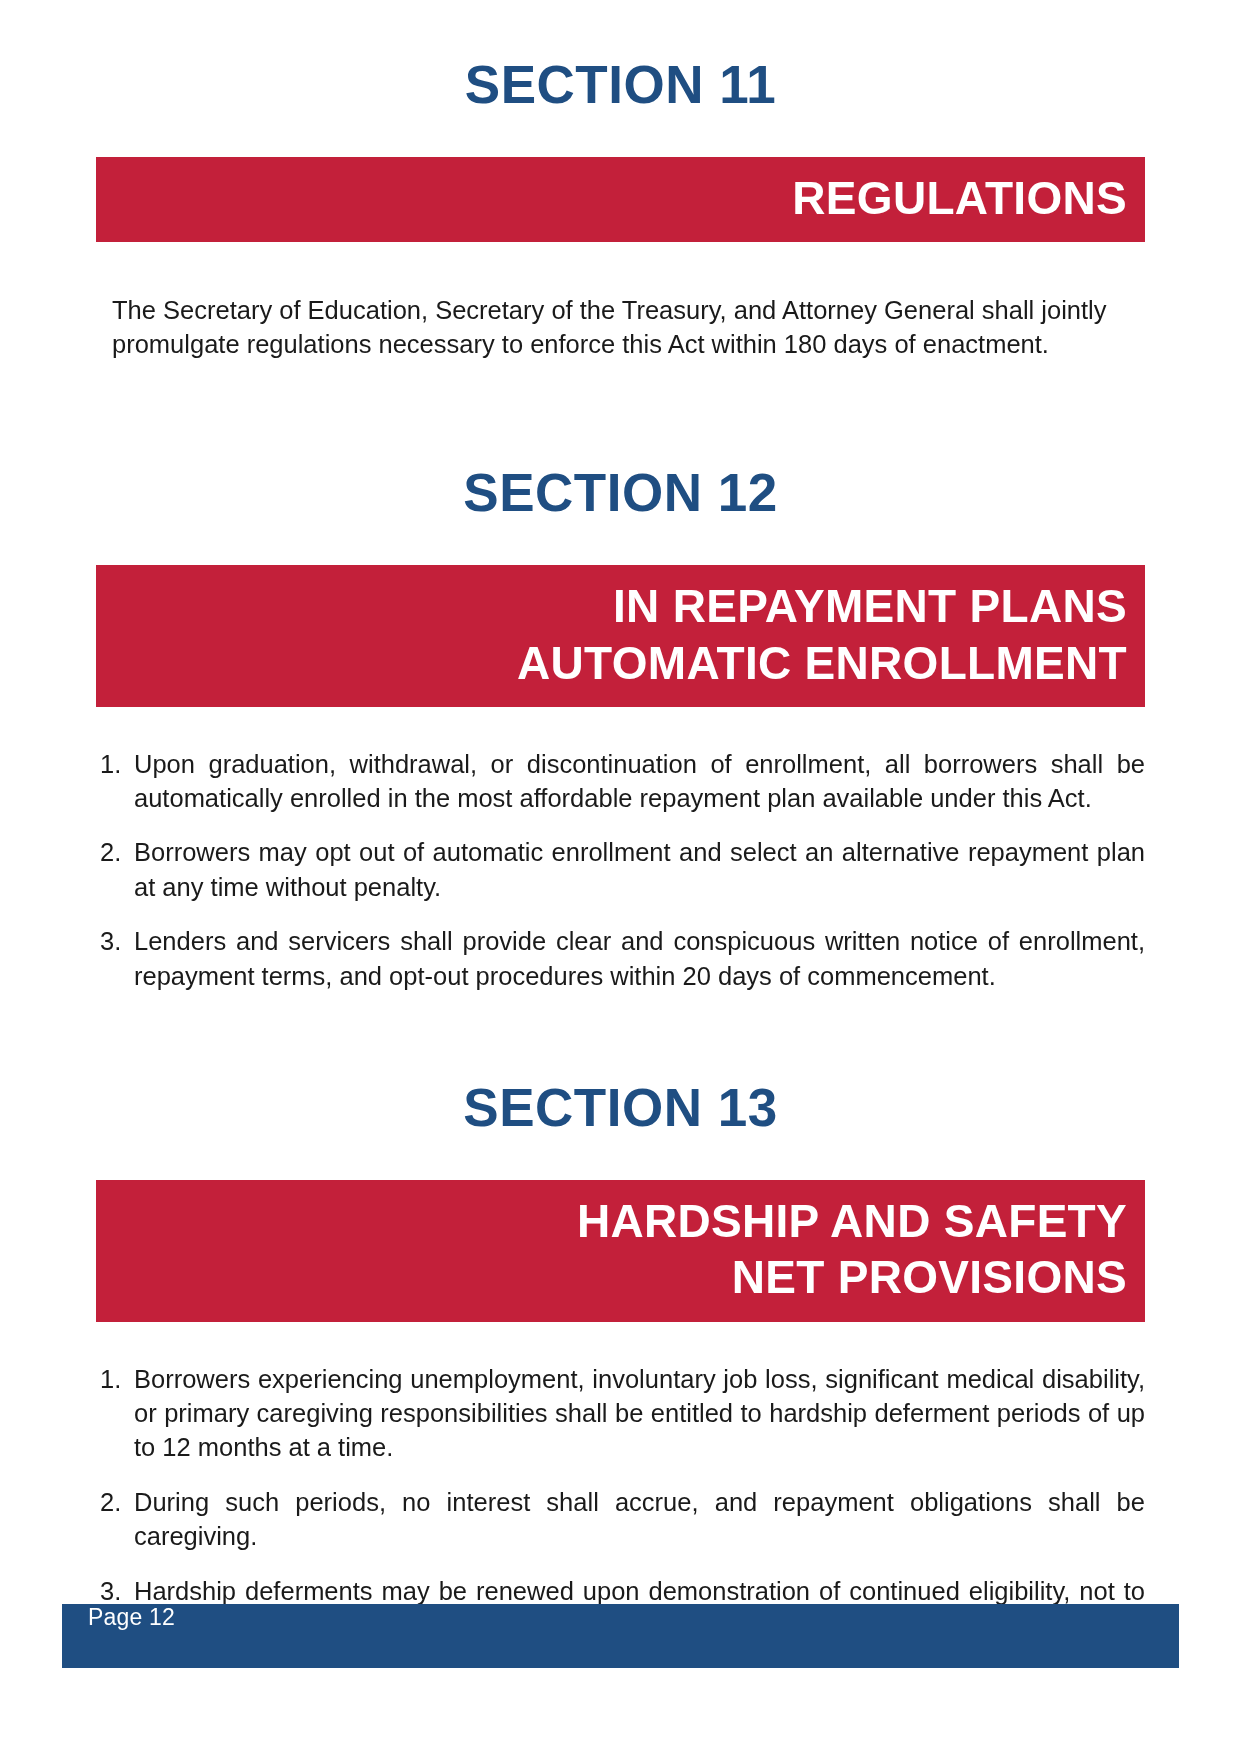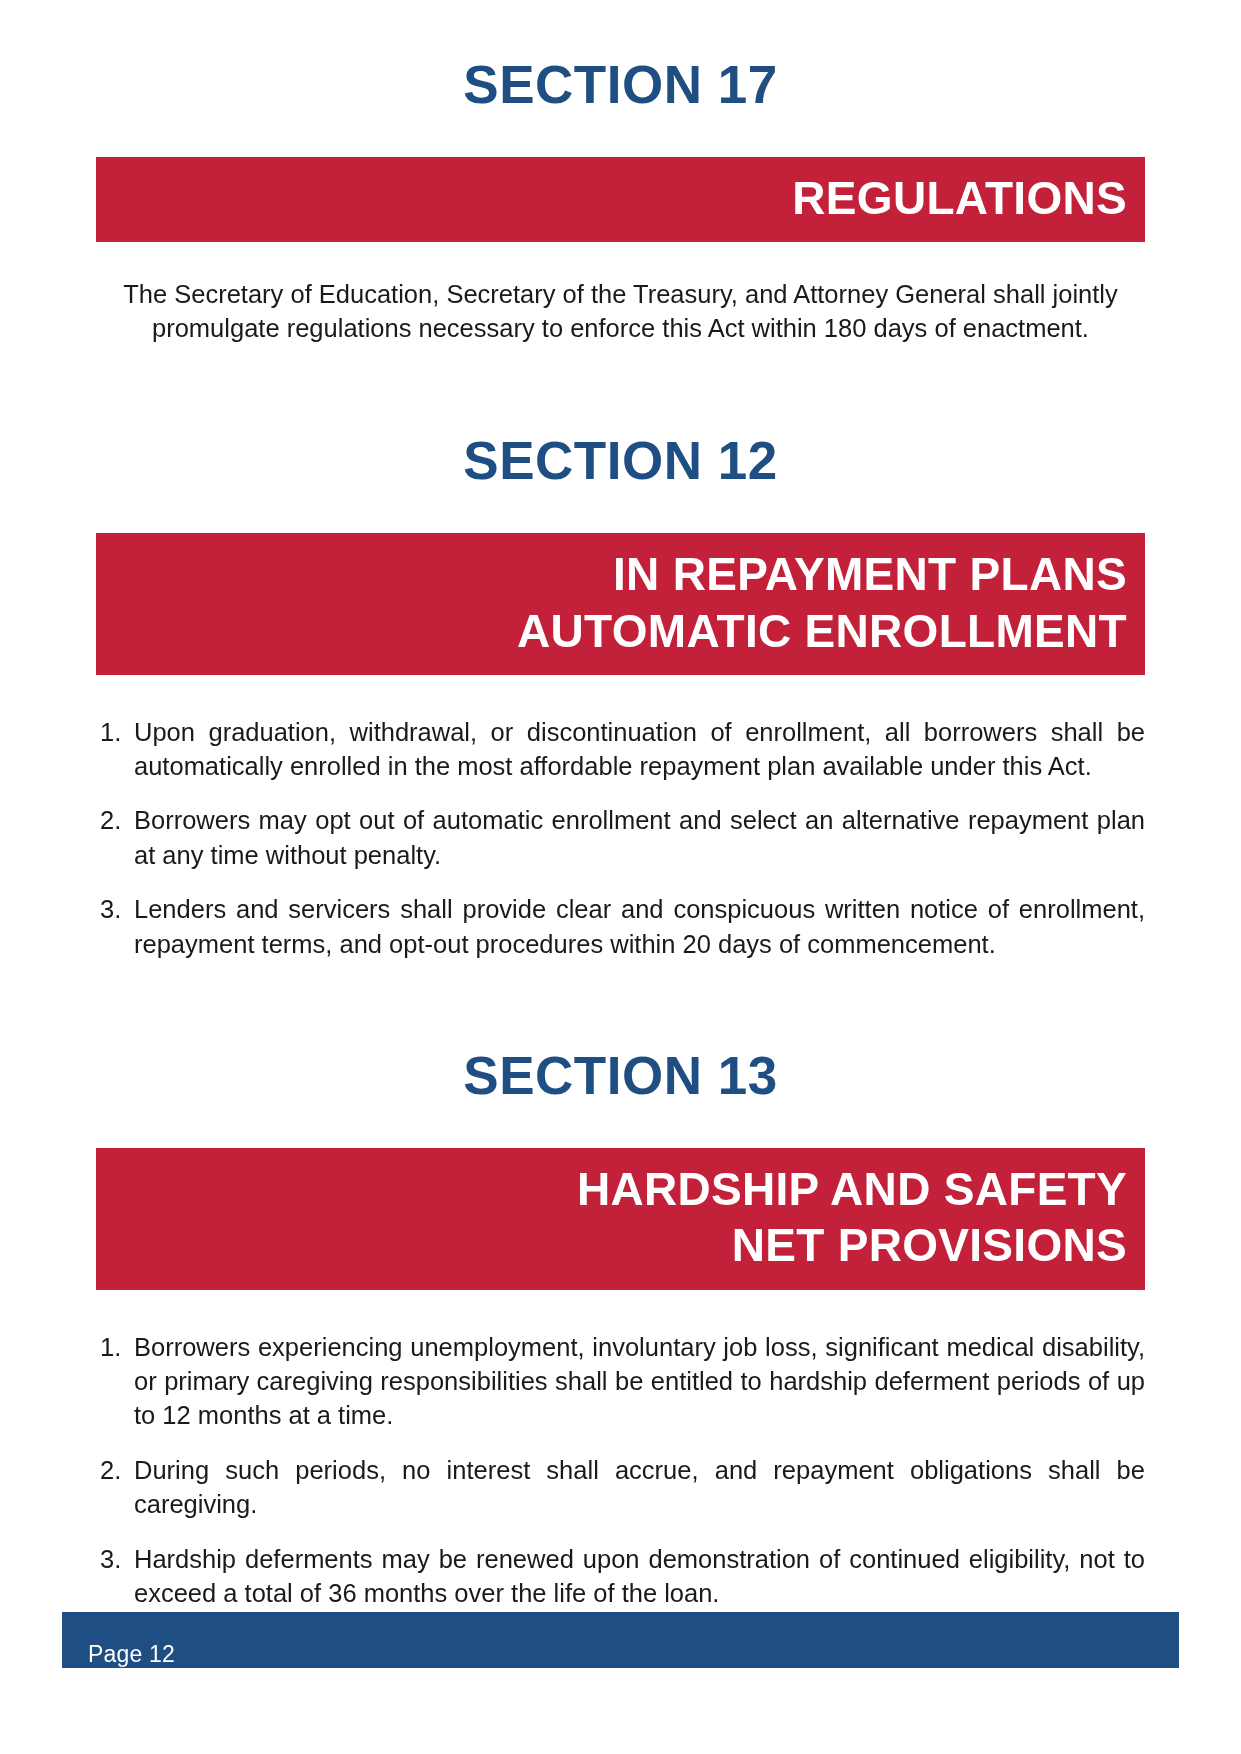--- a/index.html
+++ b/index.html
@@ -59,22 +59,22 @@
   }
   .banner .bline {
     display: block;
   }
 
   
   .body-text {
     font-size: 25.5px;
     line-height: 1.33;
     color: #1a1a1a;
-    text-align: center;
-    margin: 0;
+    text-align: left;
+    margin: 16px;
   }
 
   
   ol.clauses {
     margin: 0;
     padding: 0;
     list-style: none;
   }
   ol.clauses > li {
     display: flex;
@@ -104,42 +104,42 @@
   .sp-b { height: 36px; }
   .sp-d { height: 86px; }
   .sp-e { height: 40px; }
 
   
   .footer-bar {
     position: absolute;
     left: 62px;
     right: 62px;
     bottom: 86px;
-    height: 56px;
+    height: 64px;
     background: #1F4E82;
     display: flex;
-    align-items: flex-end;
+    align-items: flex-start;
     margin-top: 24px;
   }
   .footer-text {
     color: #ffffff;
     font-size: 23px;
     padding-left: 26px;
     letter-spacing: 0.2px;
   }
 </style>
 </head>
 <body>
 
 <div class="page">
 
   <div class="content" style="top:56px;">
 
     <div>
-      <div class="section-number">SECTION 17</div>
+      <div class="section-number">SECTION 11</div>
 
       <div class="sp-a"></div>
 
       <div class="banner">
         <span class="bline">REGULATIONS</span>
       </div>
 
       <div class="sp-b"></div>
 
       <p class="body-text">The Secretary of Education, Secretary of the Treasury, and Attorney General shall jointly promulgate regulations necessary to enforce this Act within 180 days of enactment.</p>

